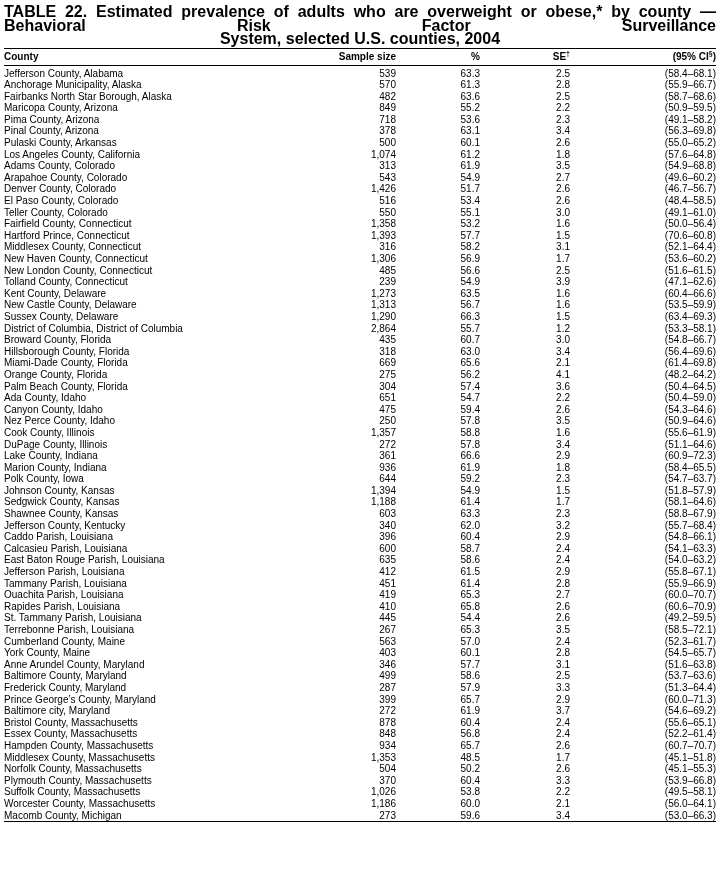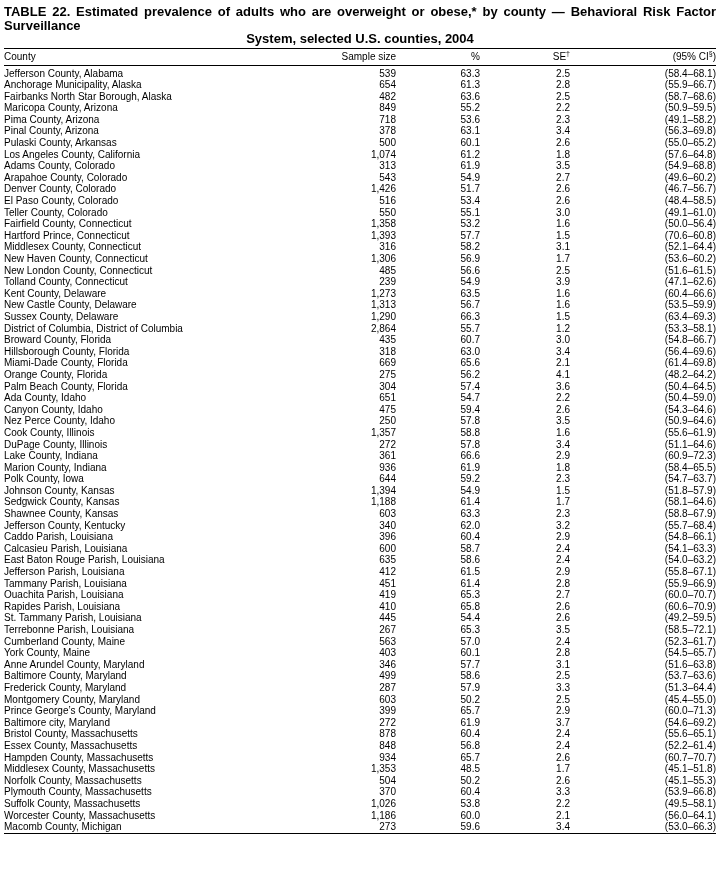--- a/index.html
+++ b/index.html
@@ -6,41 +6,41 @@
   html, body { margin: 0; padding: 0; }
   body {
     width: 728px;
     height: 869px;
     background: #ffffff;
     color: #000000;
     font-family: "Liberation Sans", sans-serif;
   }
   .page { padding: 5px 12px 0 4px; }
 
-  .title { font-weight: 700; font-size: 13px; line-height: 13.5px; }
+  .title { font-weight: 700; font-size: 16px; line-height: 13.5px; }
   .title-line1 { text-align: justify; text-align-last: justify; }
   .title-line2 { text-align: center; }
 
   table.data-table {
     width: 712px;
     border-collapse: collapse;
     table-layout: fixed;
     margin-top: 2px;
     border-top: 1.5px solid #000;
     border-bottom: 1.5px solid #000;
   }
   col.c-county { width: 322px; }
   col.c-sample { width: 70px; }
   col.c-pct    { width: 84px; }
   col.c-se     { width: 90px; }
   col.c-ci     { width: 146px; }
 
   thead th {
     font-size: 10px;
-    font-weight: 400;
+    font-weight: 700;
     border-bottom: 1.5px solid #000;
     padding: 2px 0 3px 0;
     vertical-align: bottom;
     white-space: nowrap;
   }
   th.h-county { text-align: left; }
   th.h-num    { text-align: right; }
 
   tbody td {
     font-size: 10px;
@@ -84,21 +84,21 @@
     <tbody>
         <tr>
           <td class="c-county-cell">Jefferson County, Alabama</td>
           <td class="c-num-cell">539</td>
           <td class="c-num-cell">63.3</td>
           <td class="c-num-cell">2.5</td>
           <td class="c-num-cell">(58.4–68.1)</td>
         </tr>
         <tr>
           <td class="c-county-cell">Anchorage Municipality, Alaska</td>
-          <td class="c-num-cell">654</td>
+          <td class="c-num-cell">570</td>
           <td class="c-num-cell">61.3</td>
           <td class="c-num-cell">2.8</td>
           <td class="c-num-cell">(55.9–66.7)</td>
         </tr>
         <tr>
           <td class="c-county-cell">Fairbanks North Star Borough, Alaska</td>
           <td class="c-num-cell">482</td>
           <td class="c-num-cell">63.6</td>
           <td class="c-num-cell">2.5</td>
           <td class="c-num-cell">(58.7–68.6)</td>
@@ -454,27 +454,20 @@
           <td class="c-num-cell">(53.7–63.6)</td>
         </tr>
         <tr>
           <td class="c-county-cell">Frederick County, Maryland</td>
           <td class="c-num-cell">287</td>
           <td class="c-num-cell">57.9</td>
           <td class="c-num-cell">3.3</td>
           <td class="c-num-cell">(51.3–64.4)</td>
         </tr>
         <tr>
-          <td class="c-county-cell">Montgomery County, Maryland</td>
-          <td class="c-num-cell">603</td>
-          <td class="c-num-cell">50.2</td>
-          <td class="c-num-cell">2.5</td>
-          <td class="c-num-cell">(45.4–55.0)</td>
-        </tr>
-        <tr>
           <td class="c-county-cell">Prince George’s County, Maryland</td>
           <td class="c-num-cell">399</td>
           <td class="c-num-cell">65.7</td>
           <td class="c-num-cell">2.9</td>
           <td class="c-num-cell">(60.0–71.3)</td>
         </tr>
         <tr>
           <td class="c-county-cell">Baltimore city, Maryland</td>
           <td class="c-num-cell">272</td>
           <td class="c-num-cell">61.9</td>

